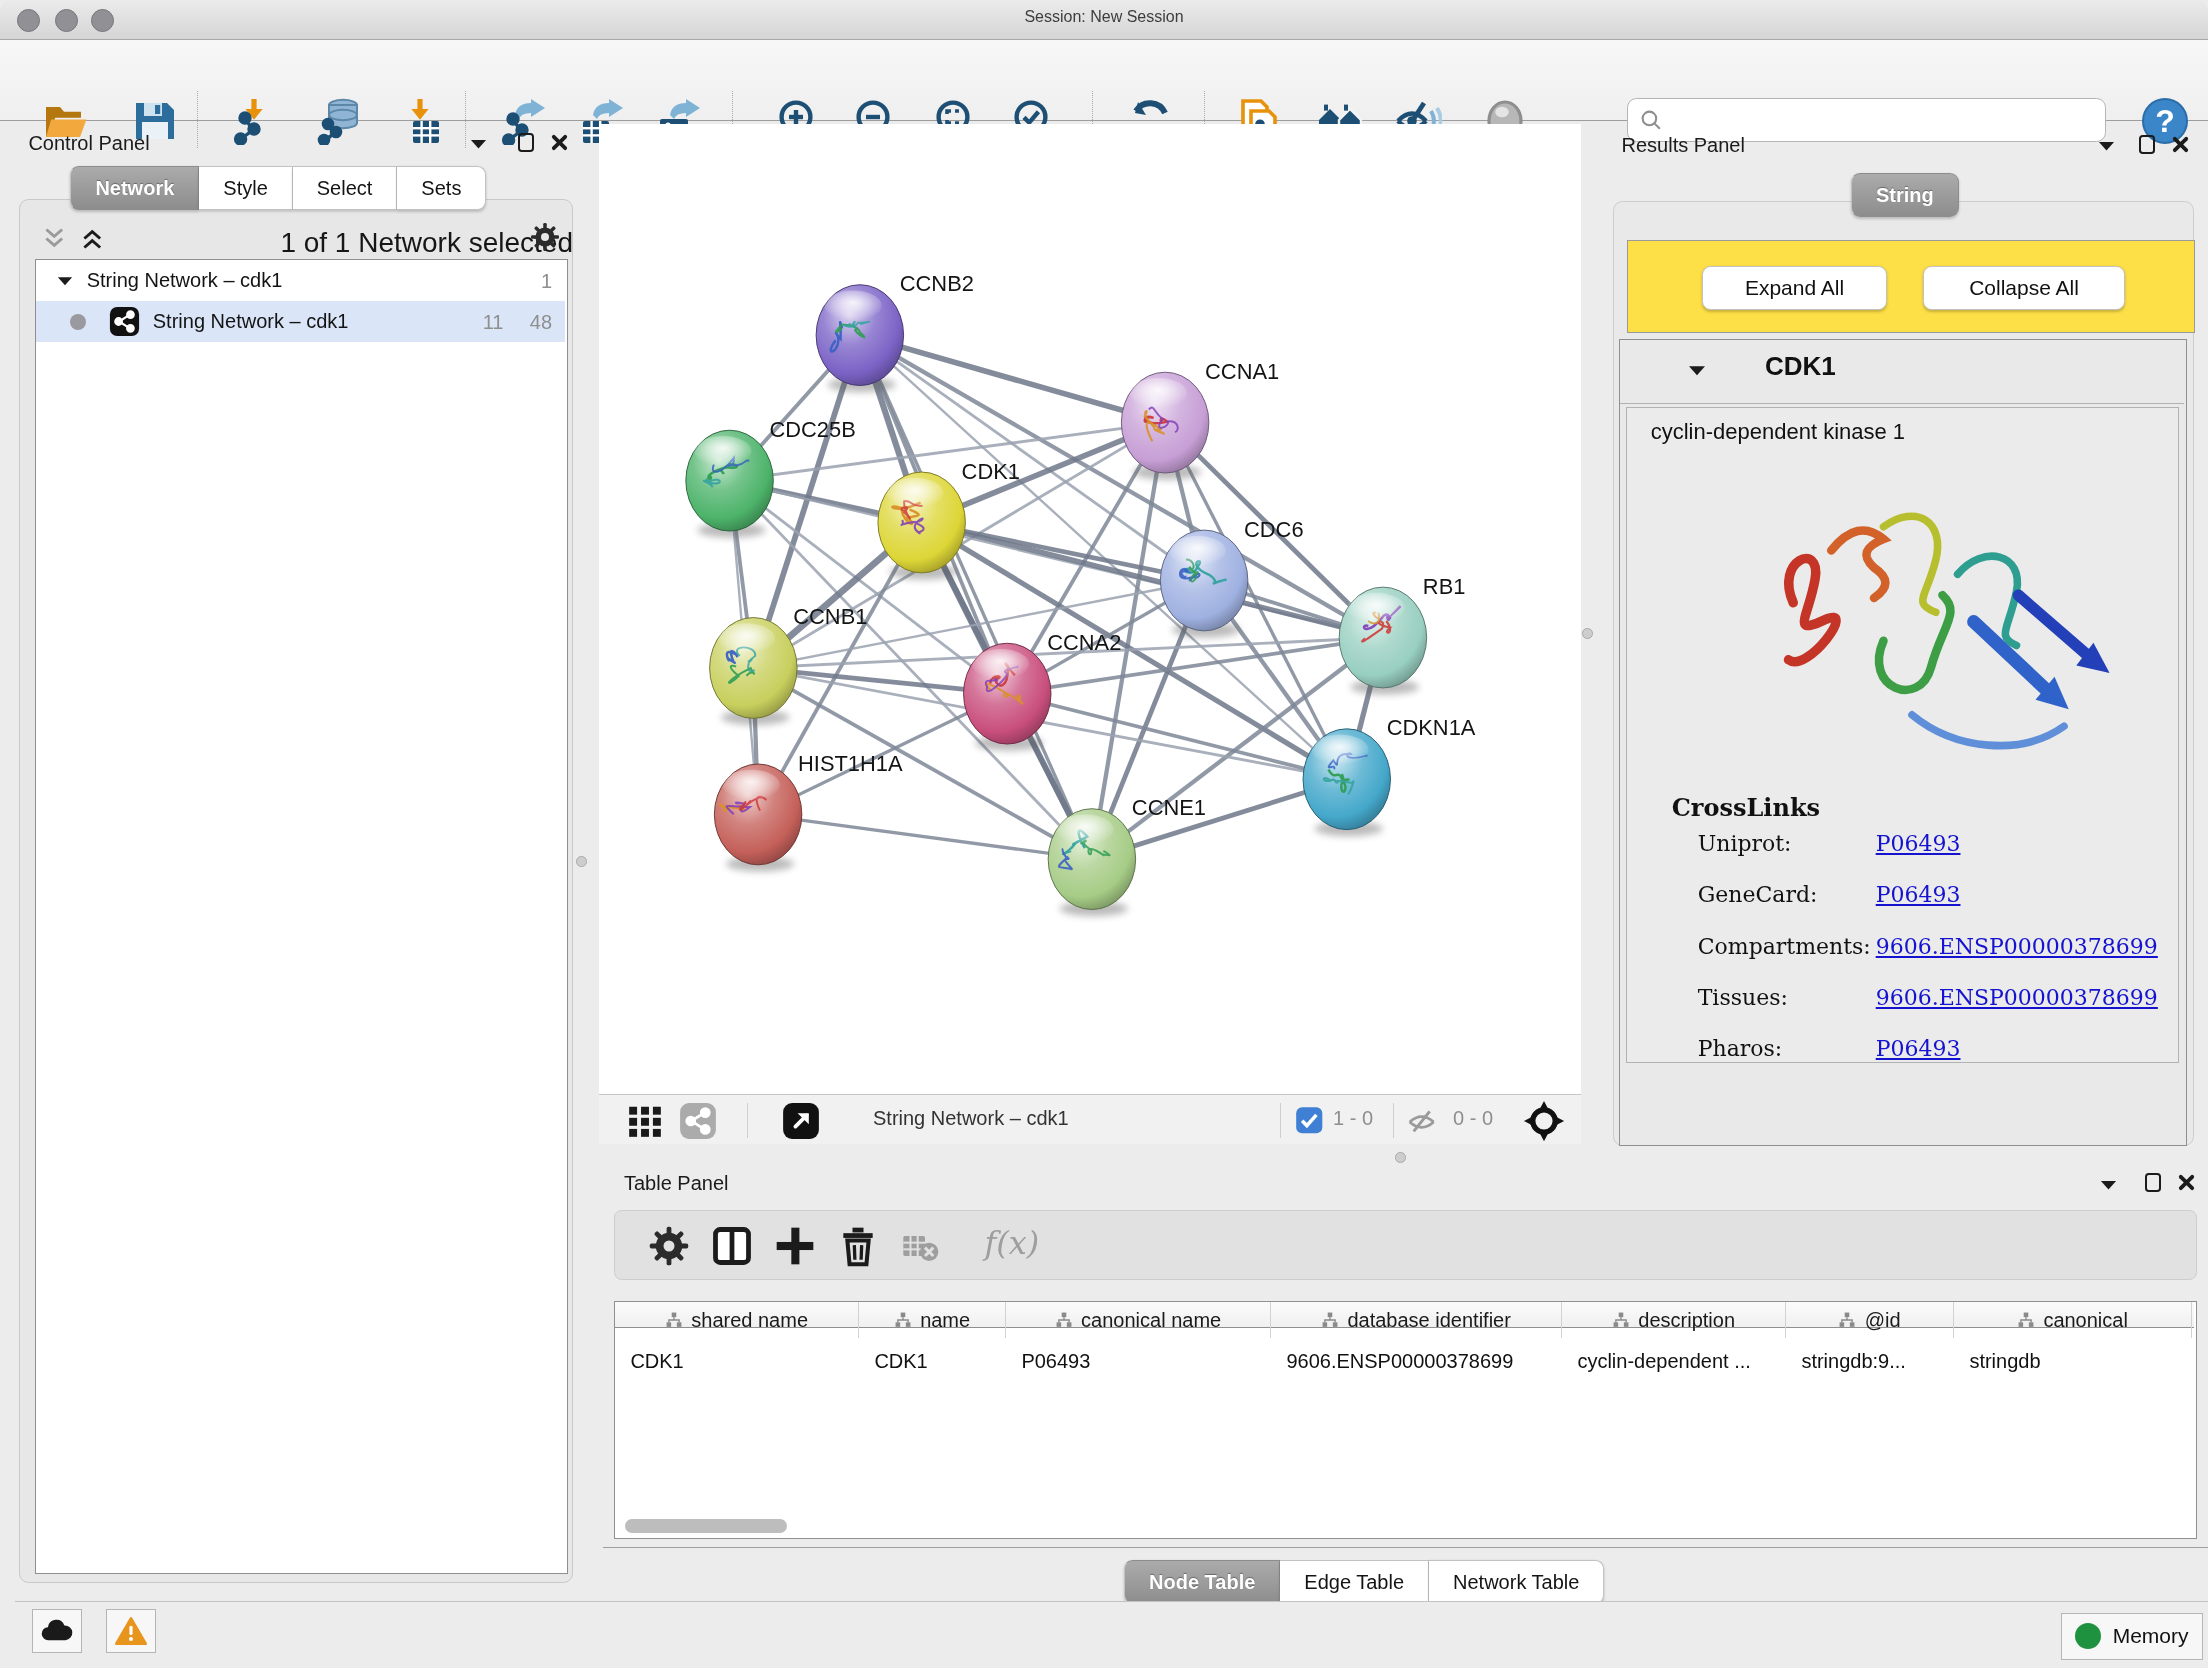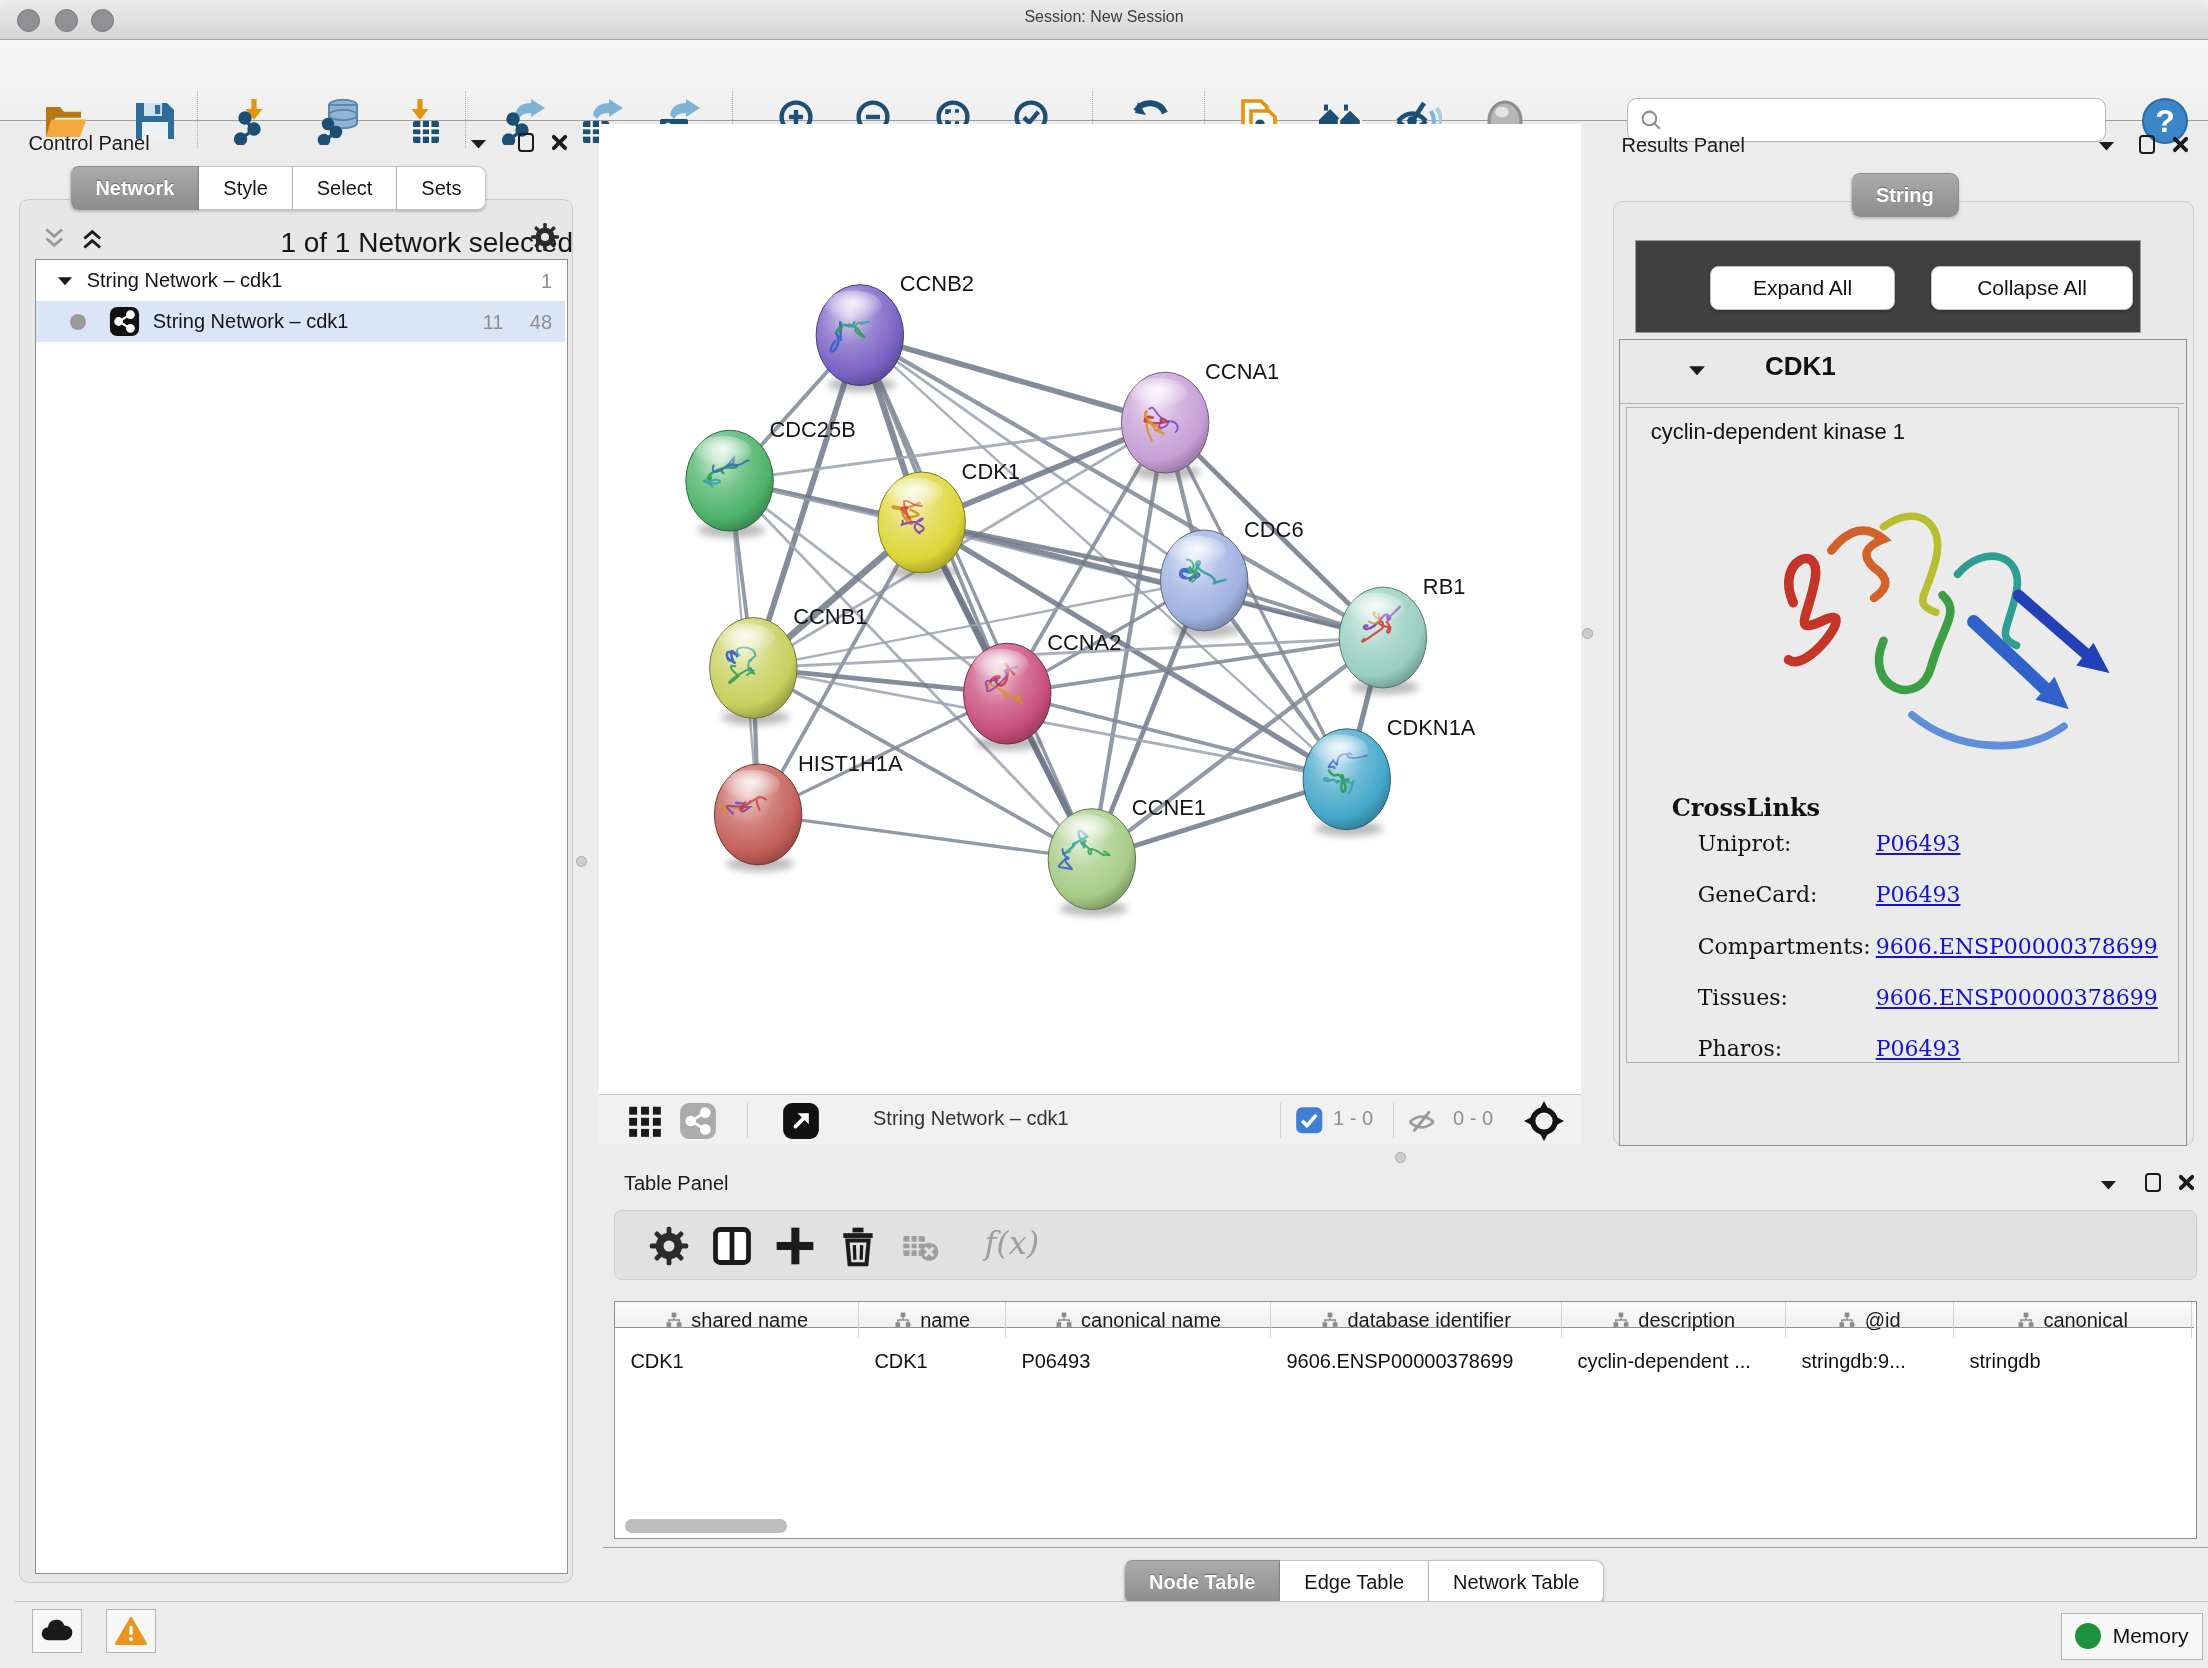--- a/index.html
+++ b/index.html
@@ -64,22 +64,22 @@
   .netbar .name { position:absolute; left:274px; top:12.4px; font-size:20px; color:#333; }
   .nb-count { position:absolute; top:12.4px; font-size:20px; color:#8e8e8e; }
 
   .split-dot { position:absolute; width:10.5px; height:10.5px; border-radius:50%;
     background:#cdcdcd; border:1px solid #aaa; }
 
   
   .results-panel { position:absolute; left:1592px; top:124px; width:616px; height:1022px; }
   .rp-box { position:absolute; left:21px; top:77px; width:581px; height:945px;
     background:#e9e9e9; border:1px solid #cdcdcd; border-radius:9.5px; }
-  .rp-expbox { position:absolute; left:43px; top:116px; width:506px; height:93px;
-    background:#404040; border:1.9px solid #9a9a9a; }
+  .rp-expbox { position:absolute; left:35px; top:116px; width:568px; height:93px;
+    background:#fde047; border:1.9px solid #9a9a9a; }
   .rp-btn { position:absolute; top:25px; height:44px; background:#fff; border:1px solid #c2c2c2;
     border-radius:8.6px; font-size:21px; color:#111; text-align:center; line-height:42px;
     box-shadow:0 1.9px 2.9px rgba(0,0,0,.22); }
   .rp-cdk1 { position:absolute; left:27px; top:215px; width:568px; height:807px;
     background:#e9e9e9; border:1.9px solid #8f8f8f; }
   .rp-cdk1-inner { position:absolute; left:5.7px; top:67px; width:553px; height:656px;
     background:#ebebeb; border:1px solid #b2b2b2; }
   .serif { font-family:"DejaVu Serif", serif; }
   .xl-row { position:absolute; left:0; width:100%; height:51px; }
   .xl-label { position:absolute; left:71px; font-size:22px; color:#111; }

